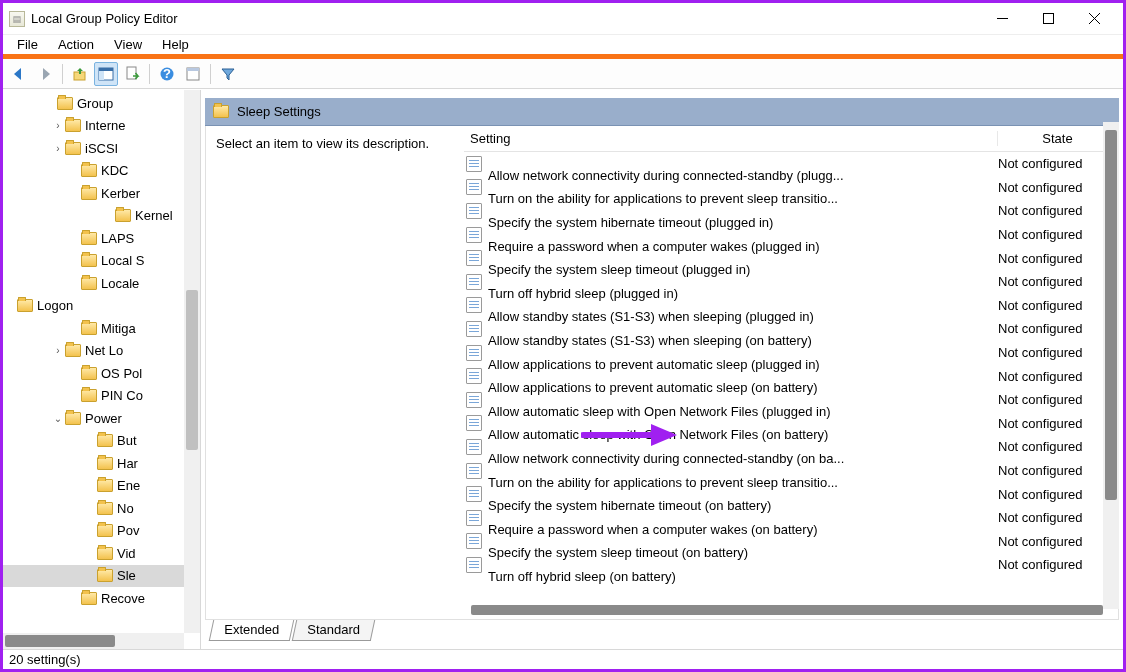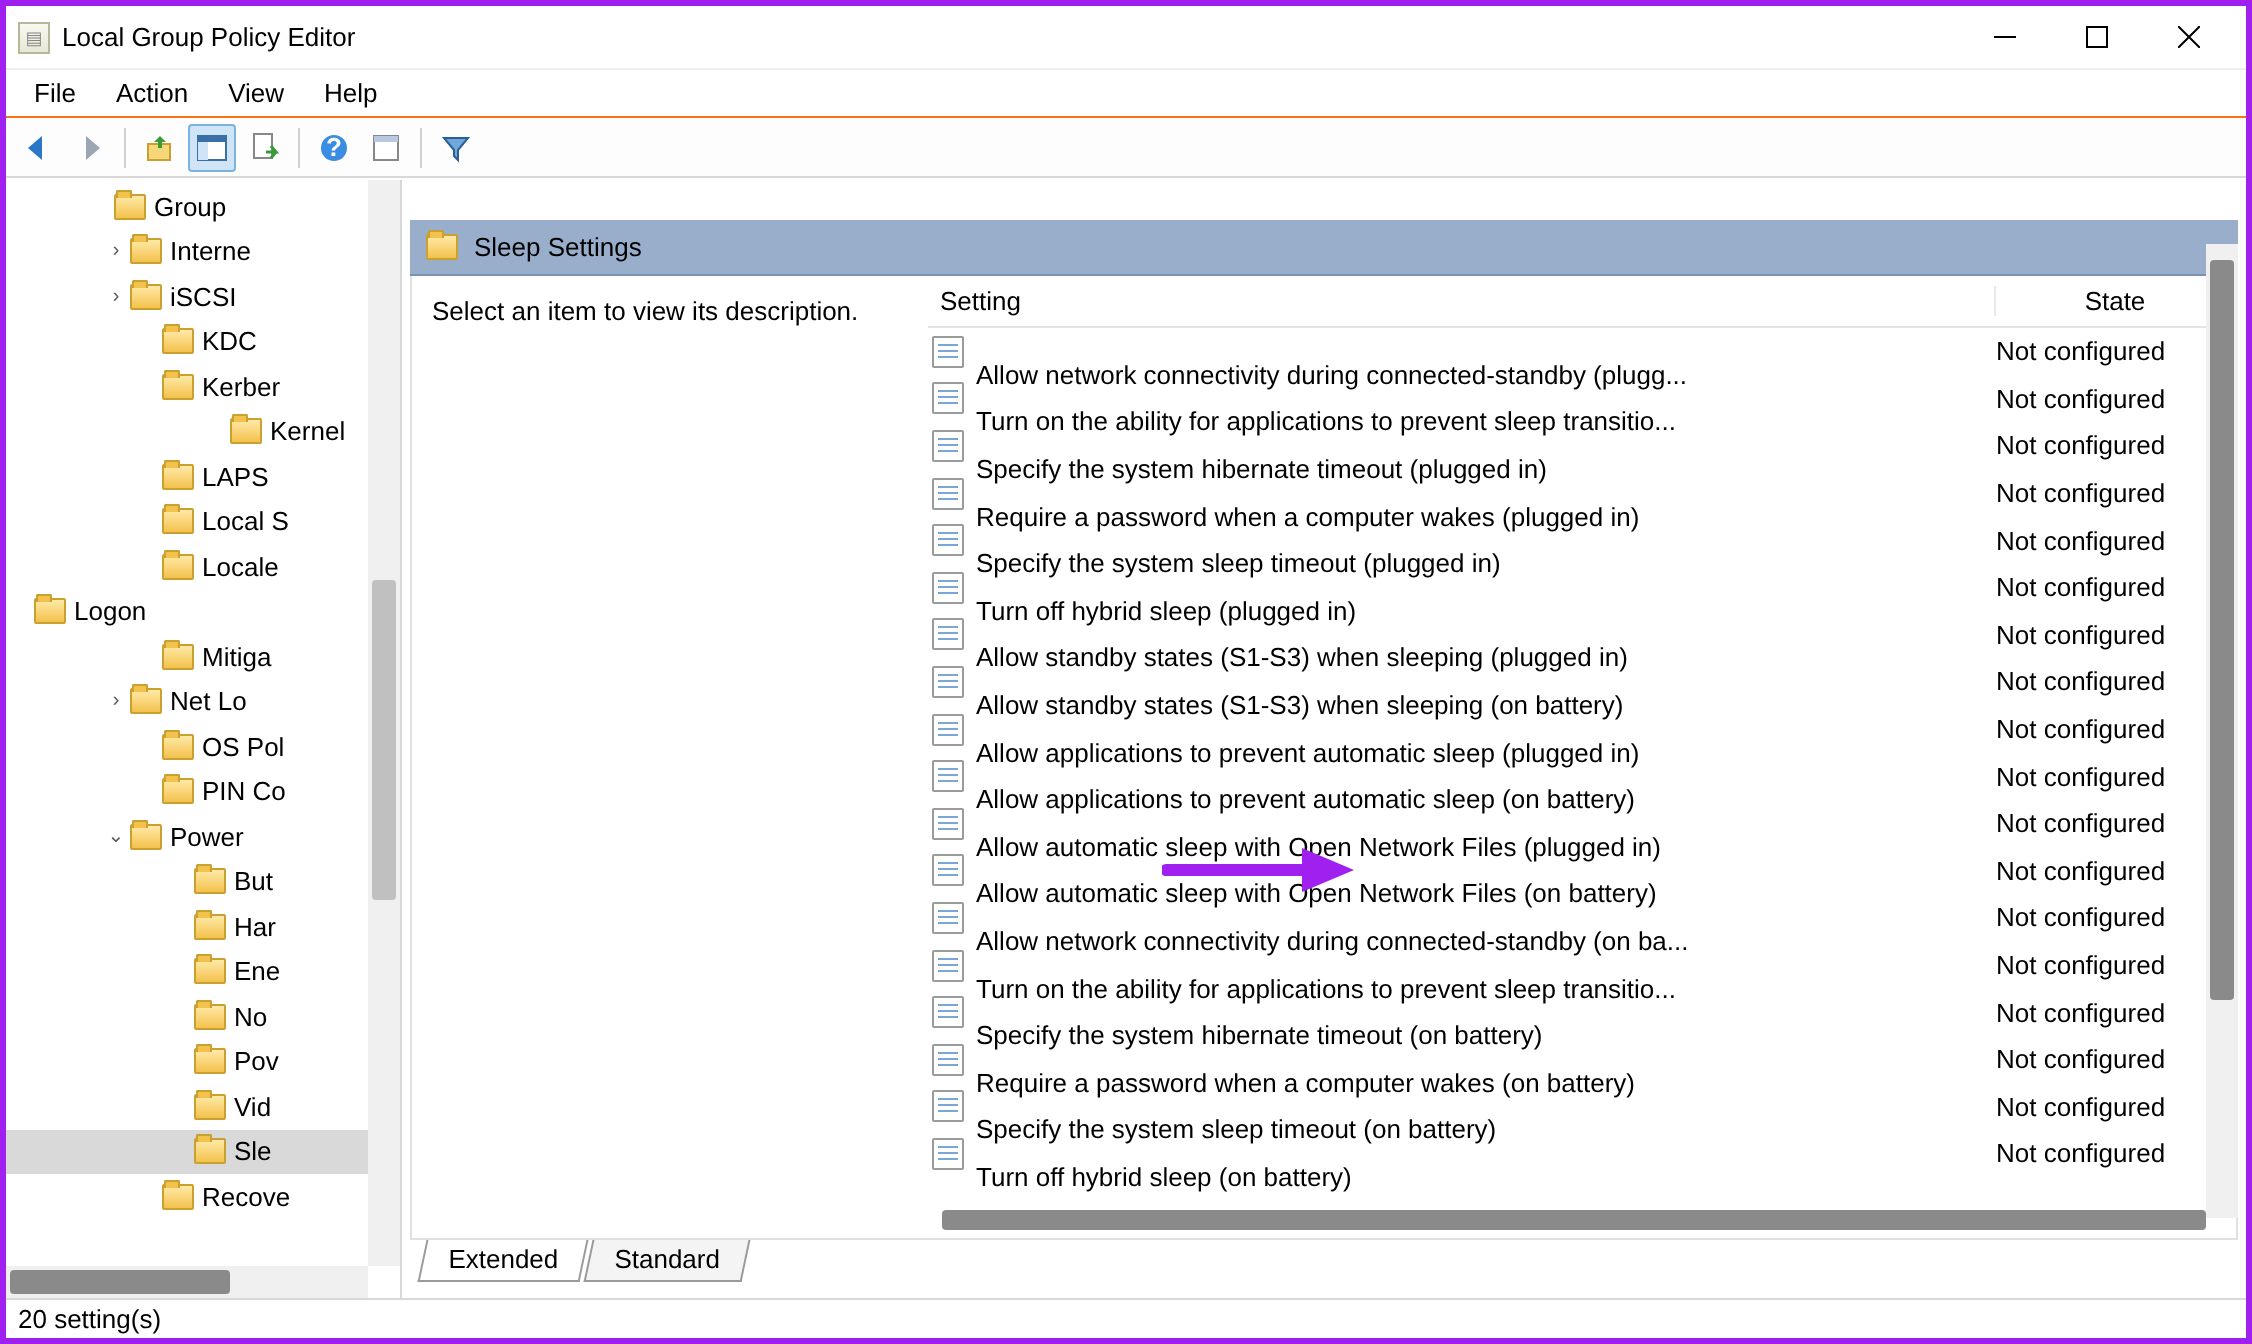--- a/index.html
+++ b/index.html
@@ -7,21 +7,21 @@
 
 
 .titlebar { height: 32px; display: flex; align-items: center; padding: 0 6px; border-bottom: 1px solid #eee; }
 .titlebar .app-icon { width: 16px; height: 16px; margin-right: 6px; background: linear-gradient(#f8f8f0,#e8e8d8); border: 1px solid #b8b898; display:flex; align-items:center; justify-content:center; font-size:9px; color:#888; }
 .titlebar .title { flex: 0 0 auto; color: #000; font-size: 13px; }
 .titlebar .spacer { flex: 1; }
 .winbtn { width: 46px; height: 32px; display: flex; align-items: center; justify-content: center; color: #000; }
 .winbtn svg { width: 11px; height: 11px; }
 
 
-.menubar { height: 24px; display: flex; align-items: center; padding: 0 6px; gap: 4px; border-bottom: 1px solid #f97316; }
+.menubar { height: 24px; display: flex; align-items: center; padding: 0 6px; gap: 4px; border-bottom: 5px solid #f97316; }
 .menubar .menu-item { padding: 2px 8px; cursor: default; }
 
 
 .toolbar { height: 30px; display: flex; align-items: center; padding: 2px 4px; gap: 2px; border-bottom: 1px solid #d8d8d8; background: #fdfdfd; }
 .tb-btn { width: 24px; height: 24px; display: flex; align-items: center; justify-content: center; border-radius: 2px; }
 .tb-btn.hl { background: #cfe4f7; border: 1px solid #7ab3e0; }
 .tb-sep { width: 1px; height: 20px; background: #d0d0d0; margin: 0 3px; }
 .tb-btn svg { width: 16px; height: 16px; }
 
 
@@ -33,21 +33,21 @@
 .tree-item.selected { background: #d9d9d9; }
 .tw { width: 14px; height: 14px; display: inline-flex; align-items: center; justify-content: center; color: #5a5a5a; font-size: 10px; }
 .folder-ic { width: 16px; height: 13px; margin-right: 4px; background: linear-gradient(#ffe9a8,#f3c24d); border: 1px solid #caa12e; border-radius: 1px; position: relative; }
 .folder-ic::before { content:""; position:absolute; top:-3px; left:0; width:6px; height:3px; background:#f3c24d; border:1px solid #caa12e; border-bottom:none; border-radius:1px 1px 0 0; }
 .tree-vscroll { position: absolute; right: 0; top: 0; bottom: 16px; width: 16px; background: #f0f0f0; }
 .tree-vscroll .thumb { position: absolute; left: 2px; right: 2px; top: 200px; height: 160px; background: #c0c0c0; border-radius: 2px; }
 .tree-hscroll { position: absolute; left: 0; right: 16px; bottom: 0; height: 16px; background: #f0f0f0; }
 .tree-hscroll .thumb { position: absolute; top: 2px; bottom: 2px; left: 2px; width: 110px; background: #8a8a8a; border-radius: 2px; }
 
 .detail-pane { flex: 1; display: flex; flex-direction: column; overflow: hidden; position: relative; }
-.detail-header { height: 28px; background: #99aecb; display: flex; align-items: center; padding-left: 8px; gap: 8px; color: #000; border-bottom: 1px solid #7a92b3; margin: 20px 4px 0 4px; text-align: center; }
+.detail-header { height: 28px; background: #99aecb; display: flex; align-items: center; padding-left: 8px; gap: 8px; color: #000; border-bottom: 1px solid #7a92b3; margin: 8px 4px 0 4px; text-align: center; }
 .detail-header .folder-ic { margin-right: 0; }
 .detail-body { flex: 1; display: flex; background: #fff; margin: 0 4px; border: 1px solid #e0e0e0; border-top: none; overflow: hidden; position: relative; }
 .desc-col { width: 258px; padding: 10px 10px; color: #000; }
 .list-col { flex: 1; position: relative; overflow: hidden; }
 .list-header { height: 26px; display: flex; align-items: center; border-bottom: 1px solid #e4e4e4; position: sticky; top:0; background:#fff; }
 .lh-setting { flex: 1; padding-left: 6px; border-right: 1px solid #e8e8e8; }
 .lh-state { width: 120px; text-align: center; border-right: 1px solid #e8e8e8; }
 .list-row { height: 23.6px; display: flex; align-items: center; }
 .list-row .pol-ic { width: 16px; height: 16px; margin: 0 6px 0 2px; background:#fff; border:1px solid #9a9a9a; border-radius:1px; position:relative; }
 .list-row .pol-ic::after{content:""; position:absolute; left:2px; right:2px; top:3px; height:1px; background:#7aa6d8; box-shadow:0 3px 0 #7aa6d8, 0 6px 0 #7aa6d8;}

